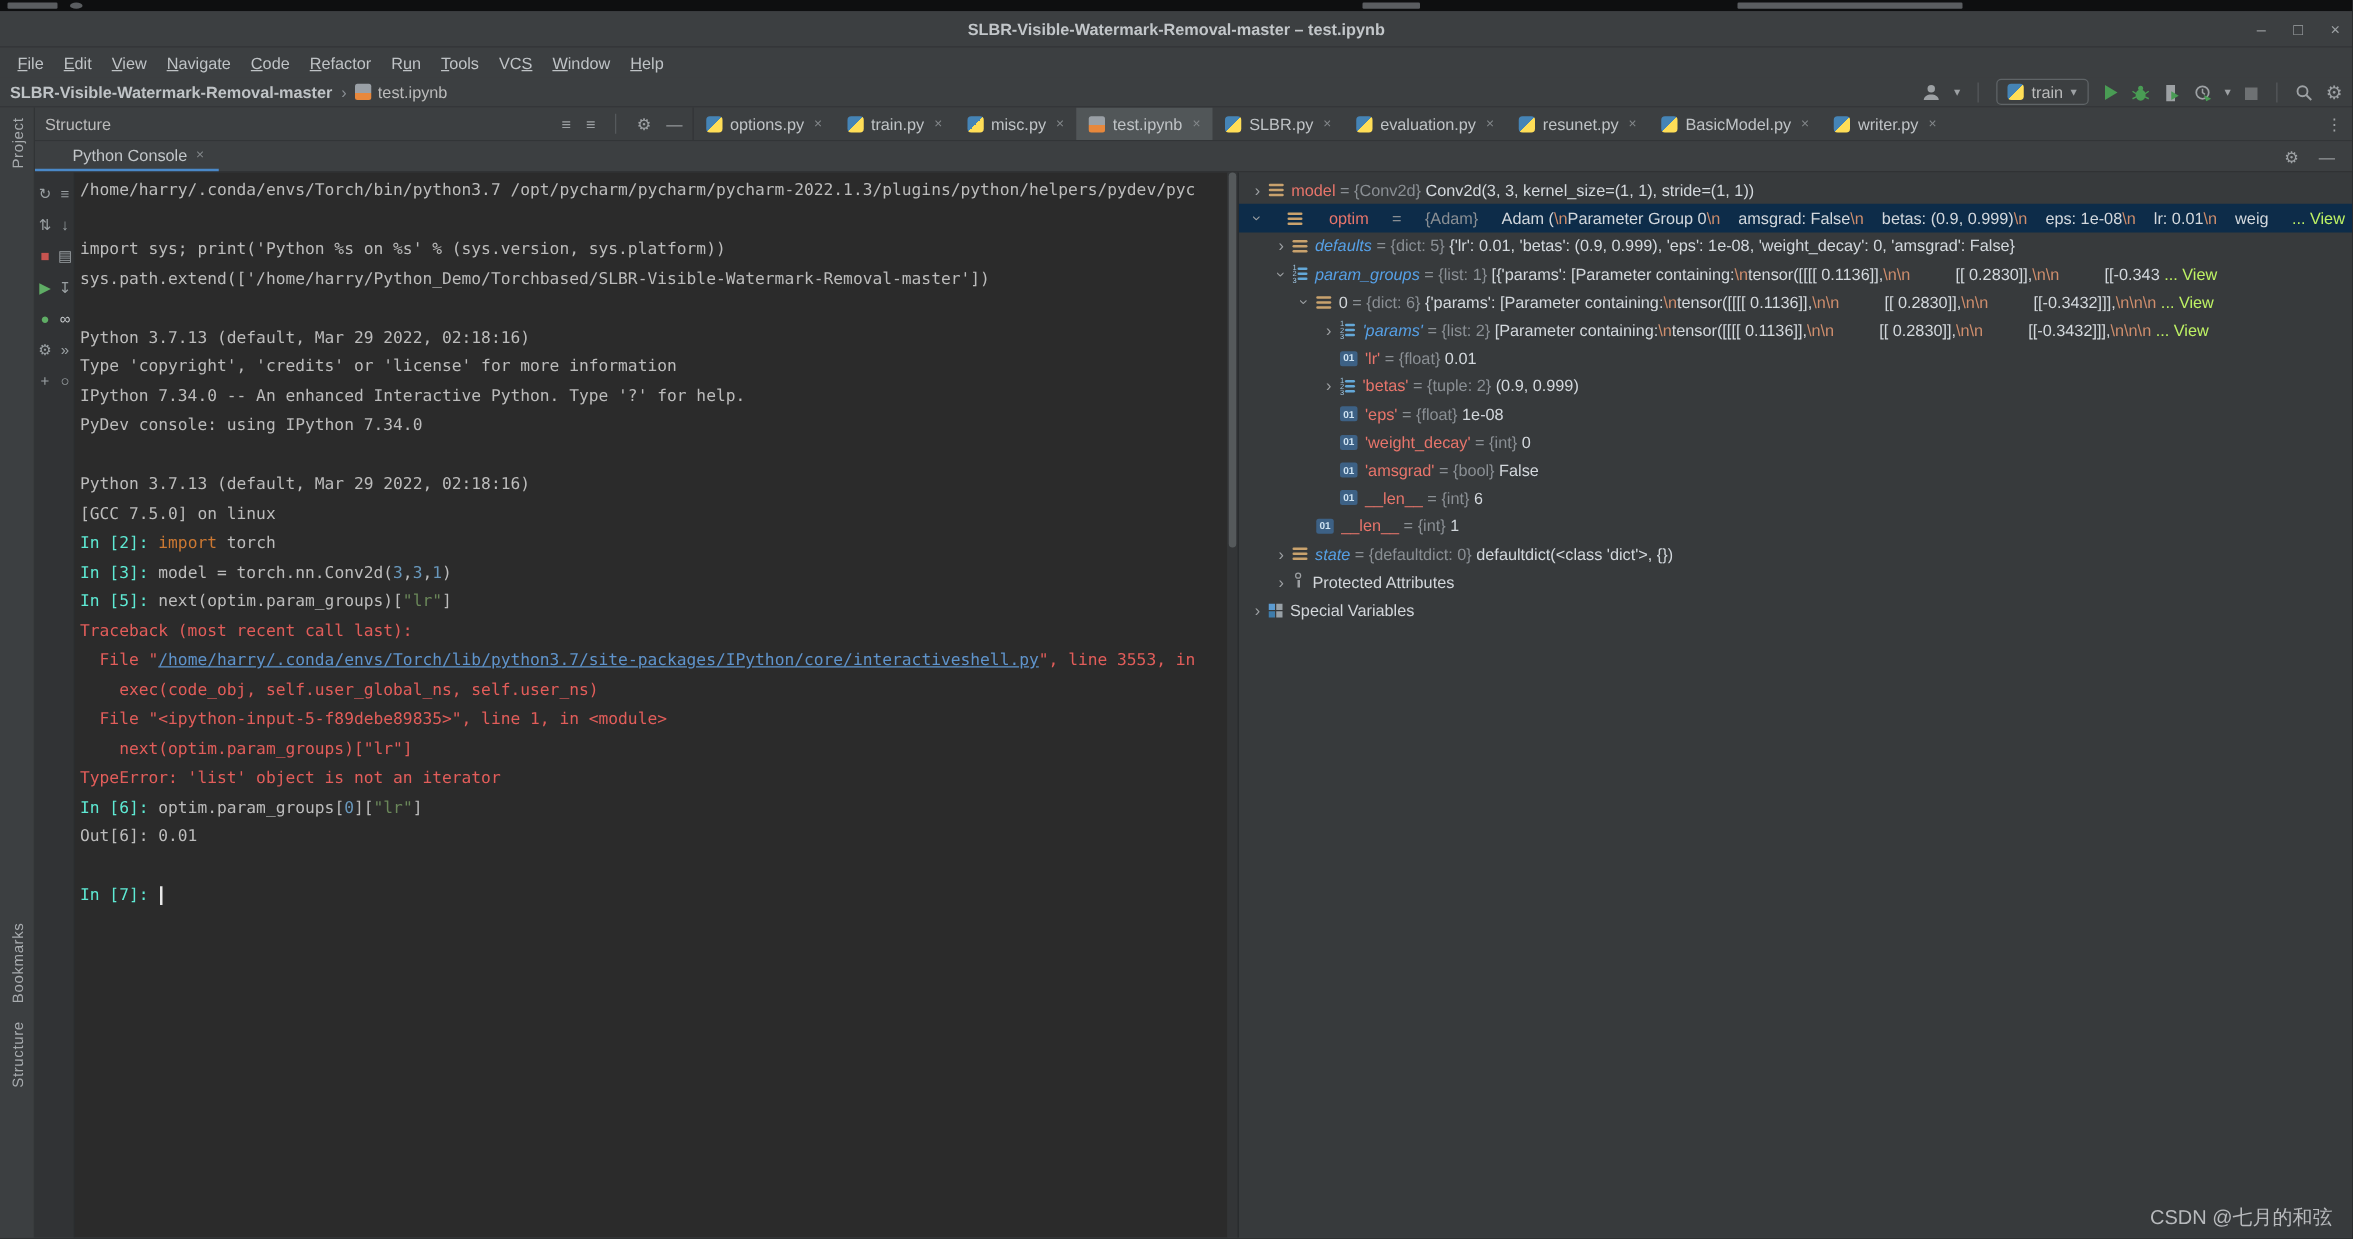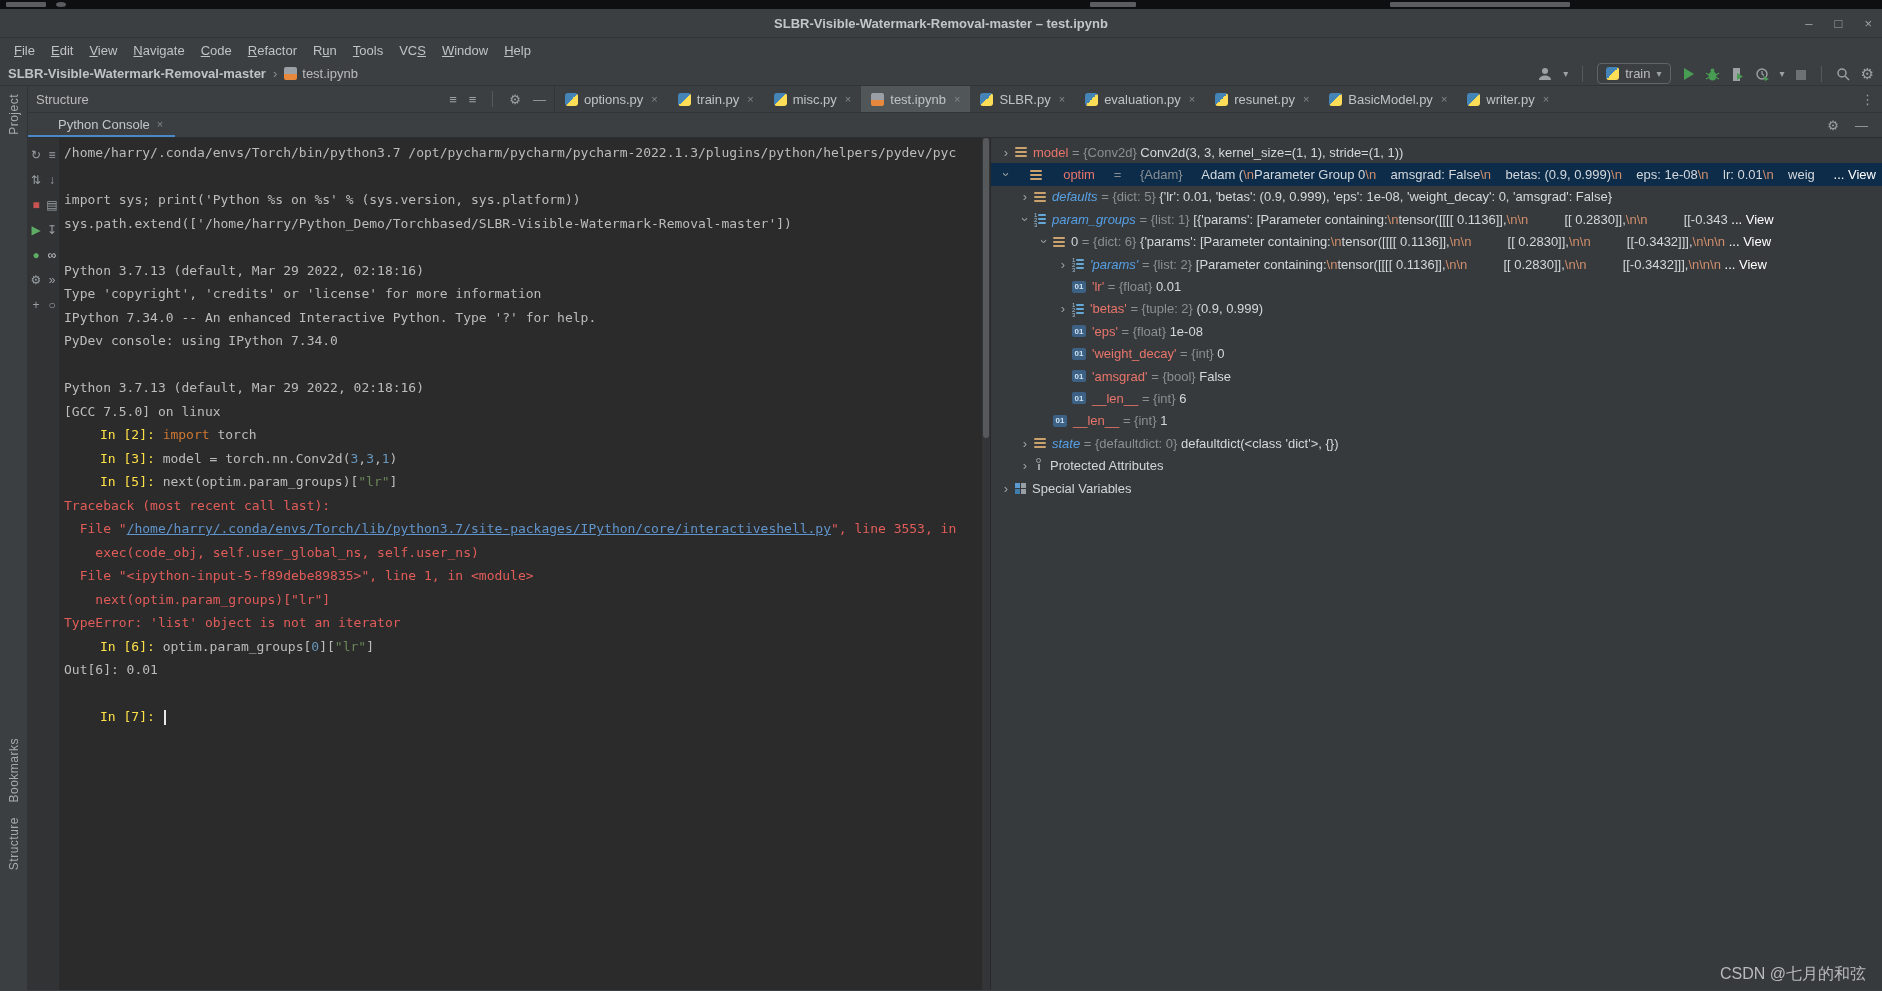--- a/index.html
+++ b/index.html
@@ -50,21 +50,21 @@
   .constab .x{color:#84888b;font-size:11px;}
   .conshead .right{margin-left:auto;display:flex;align-items:center;gap:16px;padding-right:14px;color:#9da1a4;}
   
   .content{flex:1;display:flex;min-height:0;}
   .gutter{width:32px;background:#313335;border-right:1px solid #2a2c2e;display:grid;
     grid-template-columns:16px 16px;grid-auto-rows:25px;justify-items:center;align-items:center;padding-top:4px;}
   .gutter span{font-size:12px;}
   .consolearea{width:922px;background:#2b2b2b;overflow:hidden;padding:3px 0 0 4px;
     font-family:"DejaVu Sans Mono",monospace;font-size:13px;}
   .cline{height:23.5px;line-height:23.5px;white-space:pre;overflow:hidden;}
-  .c-g{color:#bcbcbc;} .c-gr{color:#fde047;margin-left:36px;} .c-o{color:#cc7832;} .c-b{color:#6897bb;}
+  .c-g{color:#bcbcbc;} .c-gr{color:#5eead4;} .c-o{color:#cc7832;} .c-b{color:#6897bb;}
   .c-s{color:#6a8759;} .c-r{color:#e25d5a;} .c-l{color:#5f94cc;text-decoration:underline;}
   .cursor{display:inline-block;width:2px;height:15px;background:#e8e8e8;vertical-align:middle;margin-left:1px;}
   .scrolltrack{width:8px;background:#333537;position:relative;}
   .scrollthumb{position:absolute;top:0;left:1px;width:6px;height:300px;background:#55595b;border-radius:3px;}
   .vars{flex:1;background:#373a3c;border-left:1px solid #26282a;overflow:hidden;padding-top:3px;position:relative;}
   .vrow{height:22.4px;display:flex;align-items:center;white-space:pre;overflow:hidden;font-size:13px;}
   .vrow.sel{background:#0d2c49;justify-content:space-between;}
   .chev{width:18px;flex:none;color:#9da0a3;font-size:13px;text-align:center;}
   .chev.open{transform:rotate(90deg);}
   .vicon{flex:none;margin-right:6px;}
@@ -75,21 +75,21 @@
   .ic-list i{background:#64a8d8;}
   .ic-list b{position:absolute;left:0;top:-1px;font-size:6px;line-height:5px;color:#9fc3de;font-style:normal;font-weight:normal;}
   .ic-num{width:14px;height:12px;background:#3d6185;color:#cfe3f2;font-size:8px;font-weight:bold;
     display:flex;align-items:center;justify-content:center;border-radius:2px;}
   .ic-grid{display:grid;grid-template-columns:5px 5px;grid-auto-rows:5px;gap:1px;}
   .ic-grid i{display:block;}
   .n-salmon{color:#e8756b;} .n-blue{color:#56a0e6;font-style:italic;} .n-white{color:#d2d6da;}
   .veq,.vtype{color:#8a8f94;}
   .vval{color:#d3d8dd;overflow:hidden;flex:0 1 auto;}
   .vval .nl{color:#cf8e6d;}
-  .vview{color:#ffffff;flex:none;padding-right:6px;}
+  .vview{color:#bef264;flex:none;padding-right:6px;}
   .watermark{position:absolute;right:16px;bottom:6px;color:#b8babd;font-size:16px;}
   .keyicon{width:10px;height:12px;position:relative;display:inline-block;}
   .keyicon i{position:absolute;top:0;left:2px;width:5px;height:5px;border:1.5px solid #9da0a3;border-radius:50%;}
   .keyicon b{position:absolute;top:6px;left:4px;width:1.5px;height:6px;background:#9da0a3;}
 </style>
 </head>
 <body>
 
 <div class="screen">
 

